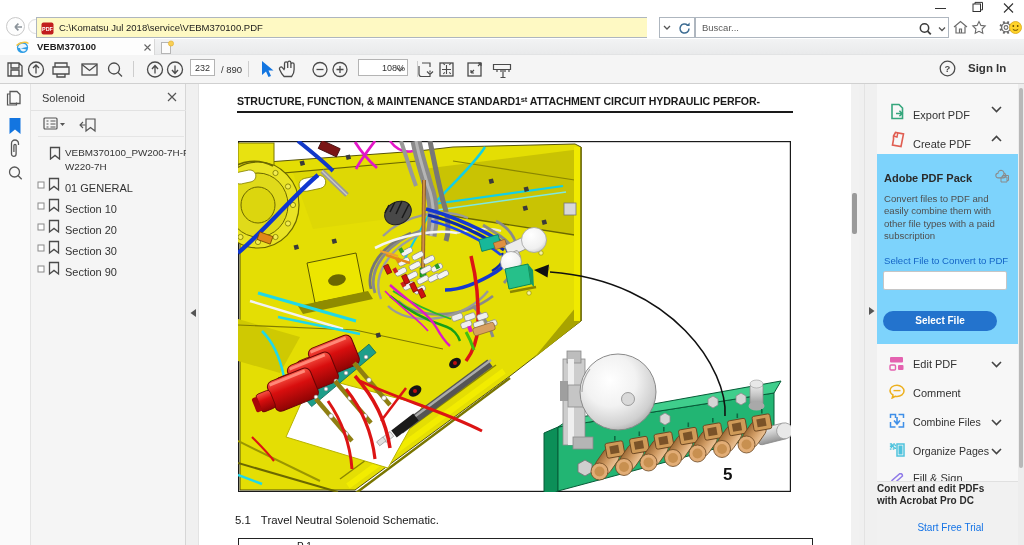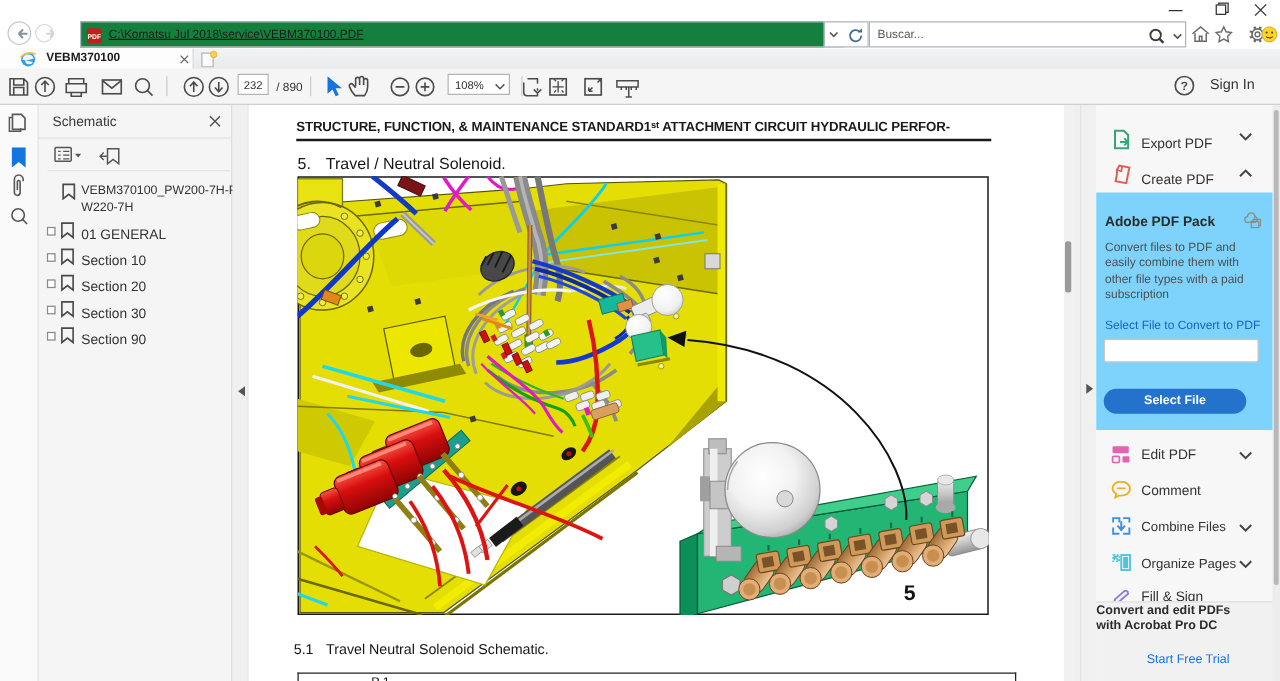--- a/index.html
+++ b/index.html
@@ -5,39 +5,39 @@
 * { margin:0; padding:0; box-sizing:border-box; }
 html,body { width:1024px; height:545px; overflow:hidden; background:#fff;
   font-family:"Liberation Sans", sans-serif; }
 .abs { position:absolute; }
 #win { position:relative; width:1024px; height:545px; background:#fff; }
 
 #titlebar { position:absolute; left:0; top:0; width:1024px; height:17px; background:#fff; }
 
 #addrrow { position:absolute; left:0; top:17px; width:1024px; height:22px; background:#fff; }
 .navcirc { position:absolute; border-radius:50%; border:1px solid #c9c9c9; background:#fdfdfd; }
-#addrfield { position:absolute; left:64px; top:17px; width:611px; height:21px; background:#15803d;
-  border:1px solid #aeb6bf; border-right:none; font-size:9.5px; color:#1b1b1b; line-height:19px;text-decoration:underline; }
+#addrfield { position:absolute; left:36px; top:17px; width:611px; height:21px; background:#fef9c3;
+  border:1px solid #aeb6bf; border-right:none; font-size:9.5px; color:#1b1b1b; line-height:19px; }
 #addrbtns { position:absolute; left:659px; top:17px; width:36px; height:21px; background:#fff; border:1px solid #aeb6bf; }
 #searchbox { position:absolute; left:695px; top:17px; width:254px; height:21px; background:#fff;
   border:1px solid #aeb6bf; font-size:9.5px; color:#5a5a5a; line-height:19px; }
 
 #tabrow { position:absolute; left:0; top:39px; width:1024px; height:16px;
   background:linear-gradient(#f2f3f4,#e9eaeb); border-bottom:1px solid #e2e3e4; }
 #tab1 { position:absolute; left:0px; top:39px; width:155px; height:16px; background:#fdfdfd;
   border-right:1px solid #d8d8d8; font-size:9.5px; color:#1b1b1b;font-weight:bold; }
 
 #atoolbar { position:absolute; left:0; top:55px; width:1024px; height:29px; background:#f5f5f5;
   border-bottom:1px solid #d0d0d0; }
 .sep { position:absolute; width:1px; height:16px; background:#cdcdcd; }
 #pagebox { position:absolute; left:190px; top:4px; width:25px; height:17px; background:#fff;
   border:1px solid #b4b4b4; font-size:9px; color:#333; text-align:center; line-height:16px; }
 #zoombox { position:absolute; left:358px; top:4px; width:50px; height:17px; background:#fff;
   border:1px solid #b4b4b4; font-size:9px; color:#333; }
-#signin { position:absolute; left:968px; top:7px; font-size:11.5px; color:#343434; font-weight:400; }
+#signin { position:absolute; left:968px; top:7px; font-size:11.5px; color:#343434; font-weight:700; }
 #iconstrip { position:absolute; left:0; top:84px; width:30px; height:461px; background:#fafafa; }
 #bmpanel { position:absolute; left:30px; top:84px; width:156px; height:461px; background:#f5f5f5;
   border-left:1px solid #e4e4e4; border-right:1px solid #d6d6d6; }
 #bmpanel .hdr { position:absolute; left:11px; top:8px; font-size:11px; color:#383838; }
 .bmitem { position:absolute; left:0; font-size:11px; color:#333; white-space:nowrap; }
 #lcollapse { position:absolute; left:186px; top:84px; width:13px; height:461px; background:#f0f0f0; border-right:1px solid #e3e3e3;}
 #rcollapse { position:absolute; left:864px; top:84px; width:13px; height:461px; background:#f0f0f0; border-left:1px solid #e3e3e3;}
 #viewport { position:absolute; left:199px; top:84px; width:665px; height:461px; background:#f0f0f0; }
 #page { position:absolute; left:199px; top:84px; width:653px; height:461px; background:#fff; }
 #vsb { position:absolute; left:851px; top:84px; width:8px; height:461px; background:#f1f1f1; }
@@ -159,21 +159,21 @@
         <path d="M471 18 l3-3 m-3 3 v-3 m0 3 h3 m4-7 l3-3 m-3 0 h3 m0 0 v3" stroke-width="1.2"></path>
         <path d="M493.5 9.5 h17 v5 h-17 z M497 14.5 v2.5 m4-2.5 v2.5 m4-2.5 v2.5 m4-2.5 v2.5 m-6-2.5 v8 m-2.5 0 h5" stroke-width="1.2"></path>
       </g>
       <path d="M262 6 l0 14 4-3.5 2.5 5.5 2.5-1 -2.5-5.5 5 0 z" fill="#1375e0" stroke="none"></path>
       <text x="221" y="18" font-size="9.5" fill="#333" font-family="Liberation Sans">/ 890</text>
     </svg>
     <div class="sep" style="left:133px;top:6px"></div>
     <div class="sep" style="left:248px;top:6px"></div>
     <div class="sep" style="left:417px;top:6px"></div>
     <div id="pagebox">232</div>
-    <div id="zoombox"><span style="margin-left:5px;line-height:16px">108%</span>
+    <div id="zoombox"><span style="margin-left:23px;line-height:16px">108%</span>
       <svg class="abs" style="left:36px;top:6px" width="10" height="7" viewBox="0 0 10 7">
           <path d="M1.5 1.5 l3.5 3.5 3.5-3.5" stroke="#555" stroke-width="1.2" fill="none"></path>
         </svg>
     </div>
     <svg class="abs" style="left:939px;top:5px" width="17" height="17" viewBox="0 0 17 17">
       <circle cx="8.5" cy="8.5" r="7.3" fill="none" stroke="#4b4b4b" stroke-width="1.3"></circle>
       <text x="8.5" y="12" font-size="9.5" fill="#4b4b4b" text-anchor="middle" font-family="Liberation Sans" font-weight="bold">?</text>
     </svg>
     <div id="signin">Sign In</div>
   </div>
@@ -185,21 +185,21 @@
       </g>
       <path d="M3.5 28 h11 v16 l-5.5-4.5 -5.5 4.5 z" fill="#1375e0"></path>
       <g fill="none" stroke="#585858" stroke-width="1.3">
         <path d="M12.5 55 v-1.5 a3.5 3.5 0 0 0 -7 0 V 64 a2.3 2.3 0 0 0 4.6 0 v-8.5 a1.1 1.1 0 0 0 -2.2 0 V 62"></path>
         <circle cx="8.5" cy="82" r="5"></circle>
         <path d="M12 85.5 l3.7 3.7"></path>
       </g>
     </svg>
   </div>
   <div id="bmpanel">
-    <span class="hdr">Schematic</span>
+    <span class="hdr">Solenoid</span>
     <svg class="abs" style="left:136px;top:8px" width="10" height="10" viewBox="0 0 10 10">
       <path d="M1 1 l8 8 M9 1 l-8 8" stroke="#555" stroke-width="1.2"></path>
     </svg>
     <div class="abs" style="left:0;top:26px;width:156px;height:1px;background:#e2e2e2"></div>
     <svg class="abs" style="left:12px;top:32px" width="62" height="17" viewBox="0 0 62 17">
       <g fill="none" stroke="#555" stroke-width="1.2">
         <rect x="1" y="2" width="13" height="11" rx="1"></rect>
         <path d="M3.5 5 h2 m2 0 h5 M3.5 8 h2 m2 0 h5 M3.5 11 h2 m2 0 h5" stroke-width="1"></path>
         <path d="M17 7 l2.5 3 2.5-3" fill="#555" stroke="none"></path>
         <path d="M43 3 h9 v12 l-4.5-3.5 -4.5 3.5 z"></path>
@@ -242,21 +242,20 @@
   <div id="viewport"></div>
   <div id="page"></div>
   <div id="vsb"></div>
   <div id="vsbthumb"></div>
   <div id="rcollapse">
     <svg class="abs" style="left:3px;top:222px" width="8" height="10" viewBox="0 0 8 10">
         <path d="M1 1 L6.5 5 1 9 z" fill="#555"></path>
       </svg>
   </div>
   <div id="pdfhead">STRUCTURE, FUNCTION, &amp; MAINTENANCE STANDARD1<span style="vertical-align:3px;font-size:7.5px">st</span> ATTACHMENT CIRCUIT HYDRAULIC PERFOR-<div class="ul"></div></div>
-  <div id="sec5">5.<span style="margin-left:12px">Travel / Neutral Solenoid.</span></div>
   <div id="sec51">5.1<span style="margin-left:10px">Travel Neutral Solenoid Schematic.</span></div>
   <div id="fig2">
       <span class="p1">P 1</span>
     </div>
   <svg id="fig1" class="abs" viewBox="0 0 553 351" width="553" height="351">
     <defs>
       <linearGradient id="gRed" x1="0" y1="0" x2="0" y2="1">
         <stop offset="0" stop-color="#f85545"></stop>
           <stop offset="0.4" stop-color="#d80e0e"></stop>
           <stop offset="1" stop-color="#8e0404"></stop>

